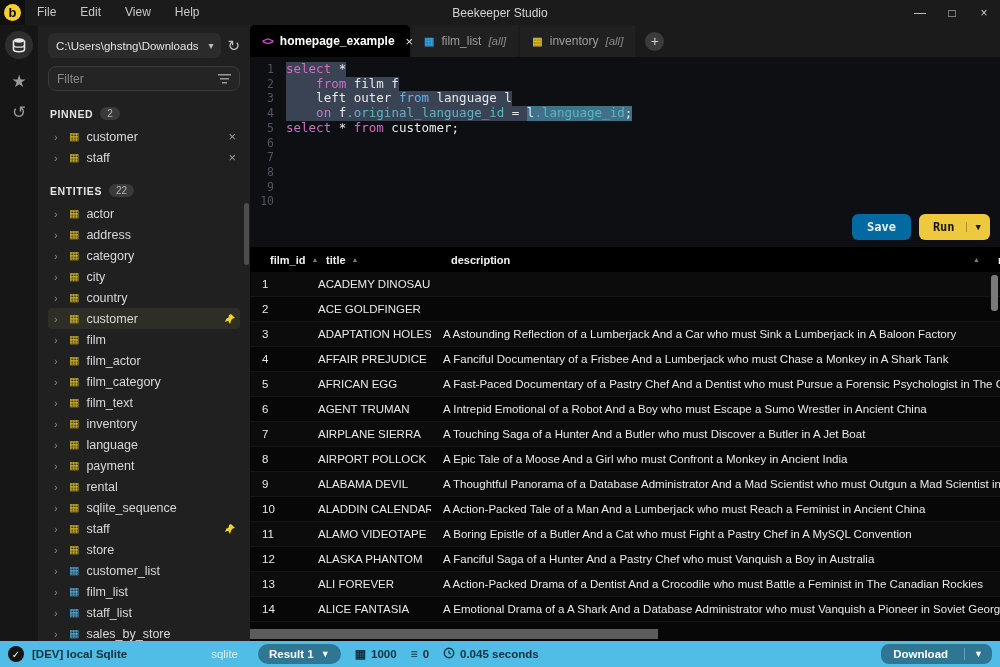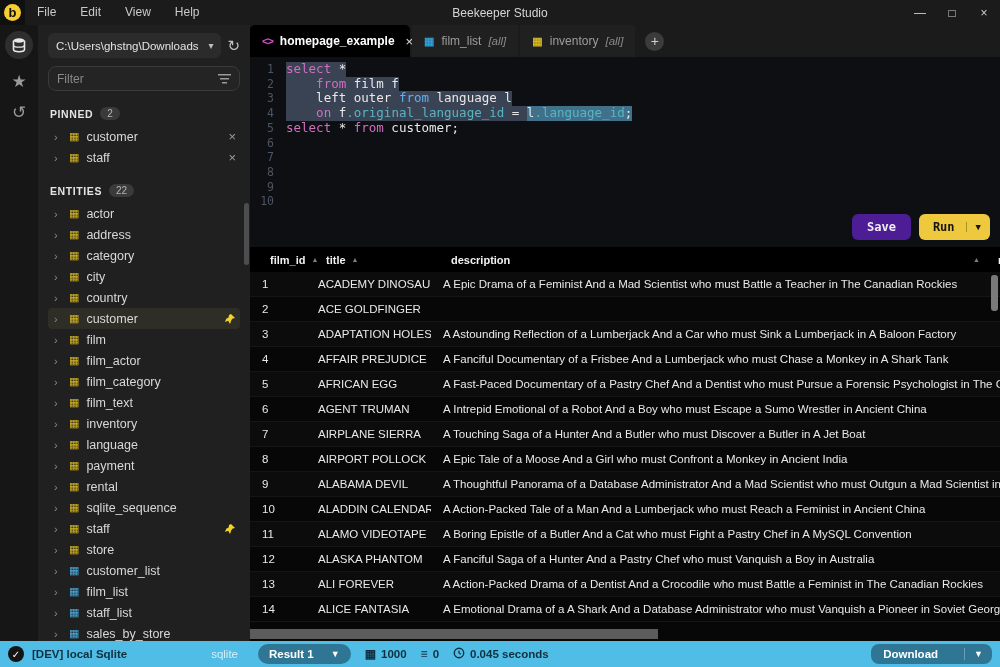--- a/index.html
+++ b/index.html
@@ -64,21 +64,21 @@
   .newtab { width:19px; height:19px; border-radius:50%; background:#3b3b3b; color:#cfcfcf; align-self:center;
     margin-left:8px; display:flex; align-items:center; justify-content:center; font-size:14px; }
   
   .editor { height:190px; background:#0d0f12; position:relative; padding-top:5px;
     font-family:"DejaVu Sans Mono", monospace; font-size:12.5px; line-height:14.7px; }
   .code-line { display:flex; white-space:pre; }
   .lnum { width:24px; text-align:right; color:#4d5565; margin-right:12px; flex:none; font-size:11.5px; }
   .kw { color:#d06fc2; } .jn { color:#61afef; } .cy { color:#56b6c2; } .pl { color:#e8e8e8; }
   .sel { background:#3a4354; } .sel2 { background:#41708a; }
   .ed-btns { position:absolute; right:10px; bottom:7px; display:flex; gap:8px; }
-  .btn-save { background:#4c1d95; color:#f0f0f0; font-size:12px; font-weight:bold; border:none;
+  .btn-save { background:#0369a1; color:#f0f0f0; font-size:12px; font-weight:bold; border:none;
     border-radius:6px; padding:6px 15px; font-family:inherit; }
   .btn-run { background:#eec93d; color:#151515; font-size:12px; font-weight:bold; border:none;
     border-radius:6px; padding:6px 0 6px 14px; display:flex; align-items:center; font-family:inherit;}
   .btn-run .rcaret { border-left:1px solid rgba(0,0,0,.28); margin-left:11px; padding:0 9px; font-size:9px; }
   
   .results { flex:1; min-height:0; background:#070707; position:relative; overflow:hidden;
     font-family:"Liberation Sans", sans-serif; }
   .rheader { height:25px; background:#000; display:flex; align-items:center; color:#f2f2f2;
     font-size:11px; font-weight:bold; }
   .hcell { display:flex; align-items:center; padding-left:12px; gap:6px; }
@@ -95,21 +95,21 @@
   
   .statusbar { height:26px; background:#4fbde6; display:flex; align-items:center; font-size:11.5px;
     color:#11303f; }
   .sb-left { width:250px; display:flex; align-items:center; padding:0 8px; gap:8px; }
   .chk { width:16px; height:16px; border-radius:50%; background:#141414; color:#fff; font-size:10px;
     display:flex; align-items:center; justify-content:center; flex:none; }
   .sb-conn { font-weight:bold; flex:1; }
   .sb-dialect { color:rgba(255,255,255,.75); margin-right:4px; }
   .sb-main { flex:1; display:flex; align-items:center; padding:0 8px; gap:14px; }
   .pill { background:#2e7693; color:#fff; font-weight:bold; border-radius:13px; padding:4px 11px;
-    display:flex; align-items:center; gap:17px; font-size:11.5px; }
+    display:flex; align-items:center; gap:7px; font-size:11.5px; }
   .pill .pcaret { font-size:9px; }
   .count { display:flex; align-items:center; gap:5px; font-weight:bold; }
   .cnt-ico { font-size:12px; }
   .sb-spacer { flex:1; }
   .pill.dl { border-radius:8px; padding:4px 0 4px 12px; }
   .pill.dl .pcaret { border-left:1px solid rgba(255,255,255,.3); margin-left:9px; padding:1px 9px; }
 </style>
 </head>
 <body>
 
@@ -351,21 +351,20 @@
         <div class="hcell hc-2">
           <span>description</span>
           <span class="sort">▲</span>
         </div>
         <div class="hcell hc-part">r</div>
       </div>
       <div id="rows">
           <div class="rrow">
             <div class="cell c-0">1</div>
             <div class="cell c-1">ACADEMY DINOSAUR</div>
-            <div class="cell c-2">A Epic Drama of a Feminist And a Mad Scientist who must Battle a Teacher in The Canadian Rockies</div>
           </div>
           <div class="rrow">
             <div class="cell c-0">2</div>
             <div class="cell c-1">ACE GOLDFINGER</div>
           </div>
           <div class="rrow">
             <div class="cell c-0">3</div>
             <div class="cell c-1">ADAPTATION HOLES</div>
             <div class="cell c-2">A Astounding Reflection of a Lumberjack And a Car who must Sink a Lumberjack in A Baloon Factory</div>
           </div>

